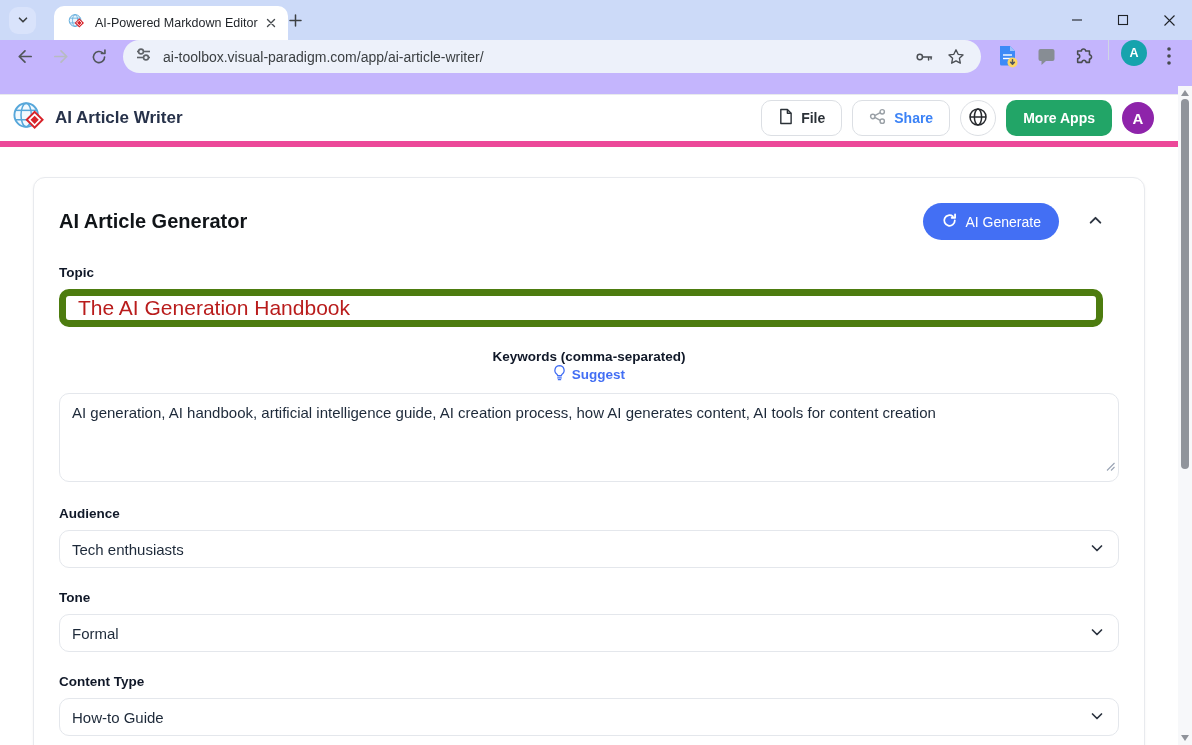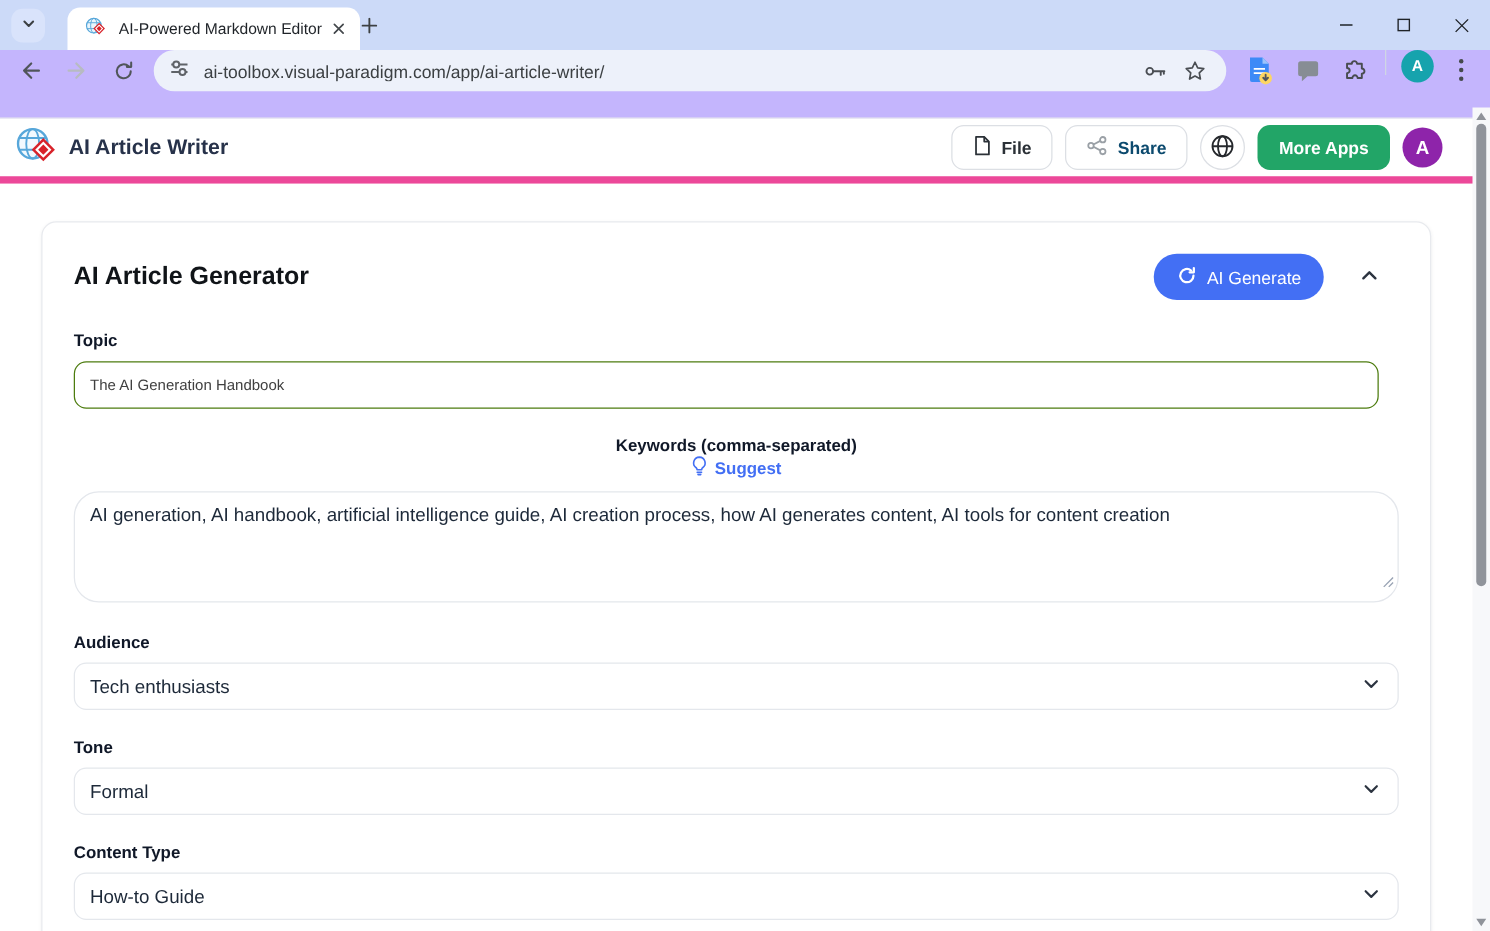--- a/index.html
+++ b/index.html
@@ -37,21 +37,21 @@
 
   
   .app-header { height:52px; background:#fff; display:flex; align-items:center;
     padding:0 12px; border-bottom:6px solid #ec4899; }
   .app-title { font-size:17px; font-weight:bold; color:#27324a; margin-left:9px; }
   .header-right { margin-left:auto; display:flex; align-items:center; gap:10px;
     padding-right:26px; }
   .btn-outline { height:36px; border:1px solid #dcdfe4; border-radius:10px; background:#fff;
     display:flex; align-items:center; gap:8px; padding:0 16px; font-size:14px;
     font-weight:600; color:#2b3137; cursor:pointer; font-family:inherit; }
-  .btn-share { color:#0c4a6e; }
+  .btn-share { color:#3b82f6; }
   .btn-globe { width:36px; height:36px; border:1px solid #dcdfe4; border-radius:50%;
     background:#fff; cursor:pointer; }
   .btn-green { height:36px; border:none; border-radius:10px; background:#22a567;
     color:#fff; font-size:14px; font-weight:bold; padding:0 17px; cursor:pointer;
     font-family:inherit; }
   .header-avatar { width:32px; height:32px; border-radius:50%; background:#8e24aa;
     color:#fff; font-size:15px; font-weight:bold; cursor:pointer; }
 
   
   .main { background:#fff; padding-top:30px; height:608px; }
@@ -65,25 +65,25 @@
     align-items:center; gap:8px; padding:0 18px; cursor:pointer; font-family:inherit; }
   .collapse-btn { margin-left:24px; margin-right:12px; width:24px; height:24px;
     background:none; border:none; cursor:pointer; }
   .field { margin-top:22px; }
   .field-label { font-size:13.5px; font-weight:bold; color:#101828; margin-bottom:9px; }
   .label-row { display:flex; align-items:center; justify-content:space-between;
     margin-bottom:9px;flex-direction:column; }
   .label-row .field-label { margin-bottom:0; }
   .suggest { display:flex; align-items:center; gap:6px; color:#436ff4; font-size:13.5px;
     font-weight:600; cursor:pointer; text-decoration:none; }
-  .text-input { width:calc(100% - 16px); height:38px; border:1px solid #4d7c0f;
-    border-radius:10px; padding:0 12px; font-size:12px; color:#404040; outline:none;
+  .text-input { width:calc(100% - 16px); height:38px; border:7px solid #4d7c0f;
+    border-radius:10px; padding:0 12px; font-size:21px; color:#b91c1c; outline:none;
     font-family:inherit; background:#fff; }
   .textarea-wrap { position:relative; }
-  .keywords-area { width:100%; height:89px; border:1px solid #e4e7ec; border-radius:20px;
+  .keywords-area { width:100%; height:89px; border:1px solid #e4e7ec; border-radius:10px;
     padding:10px 12px; font-size:15px; color:#1d2939; outline:none; resize:none;
     font-family:inherit; display:block; background:#fff; }
   .resize-handle { position:absolute; right:4px; bottom:7px; }
   .select { width:100%; height:38px; border:1px solid #e4e7ec; border-radius:10px;
     background:#fff; display:flex; align-items:center; justify-content:space-between;
     padding:0 14px 0 12px; font-size:15px; color:#1d2939; cursor:pointer; }
 
   
   .scrollbar { position:absolute; right:0; top:86px; bottom:0; width:14px;
     background:#f7f8fa; }

